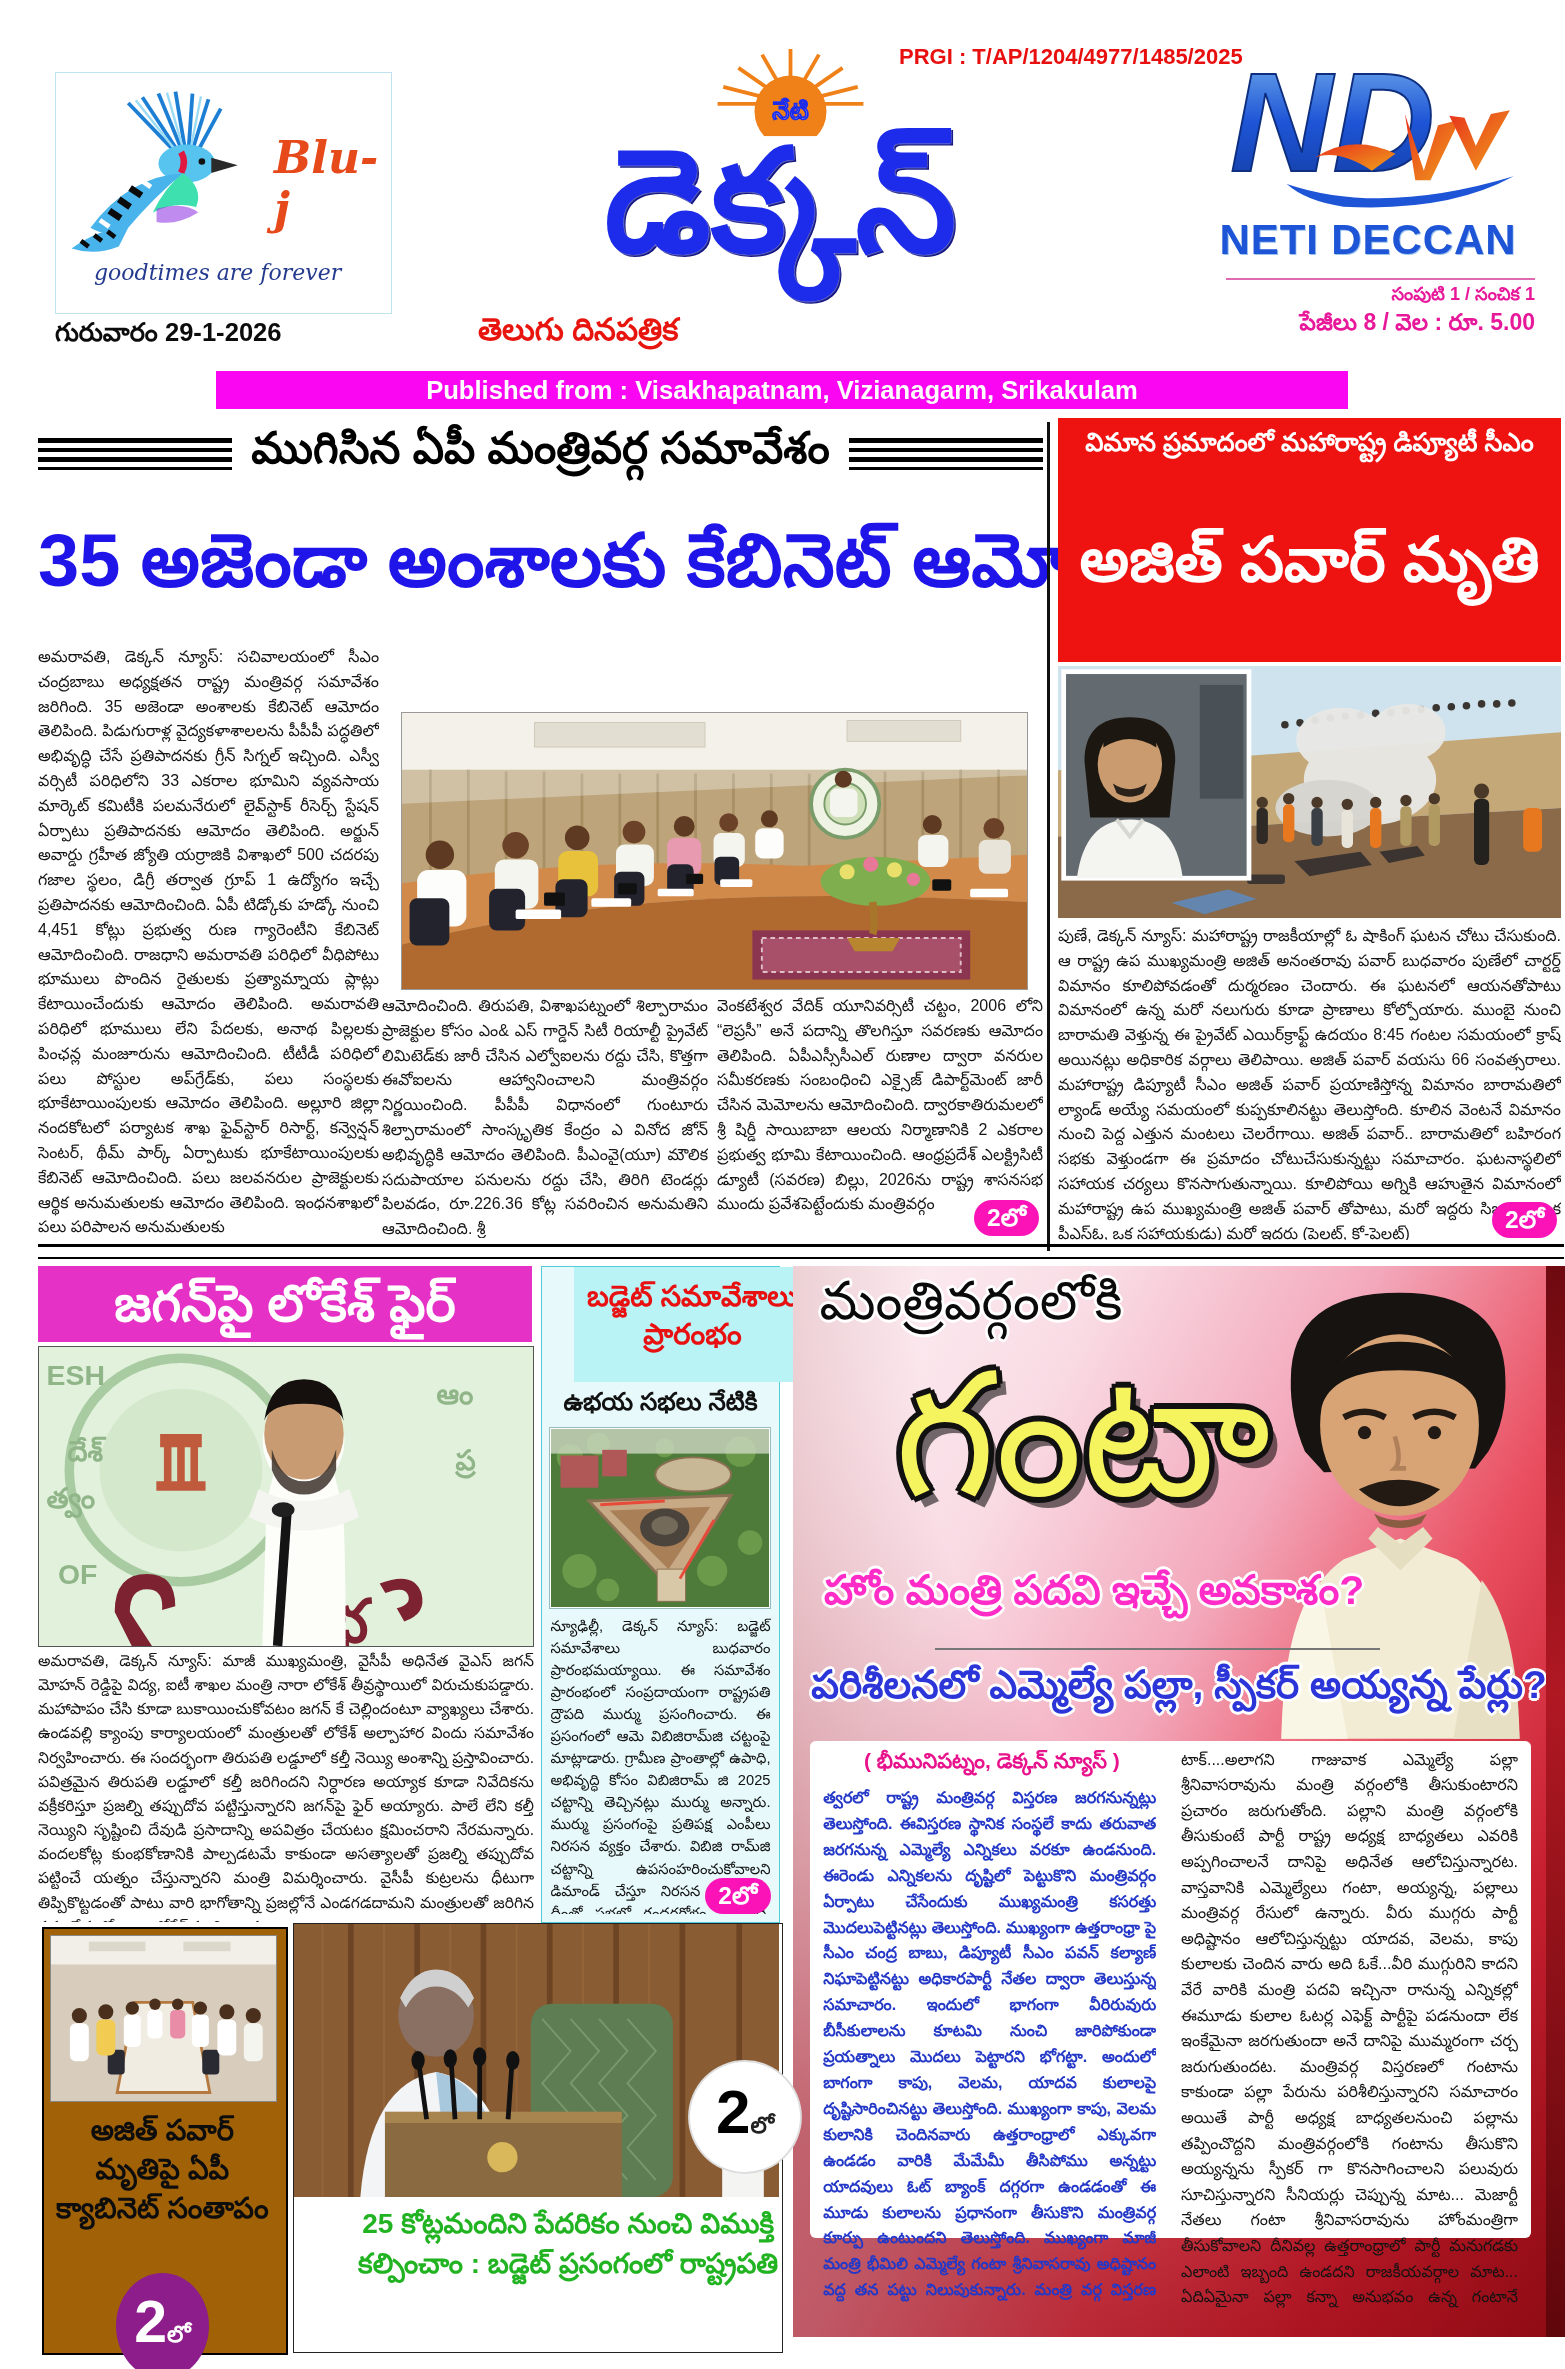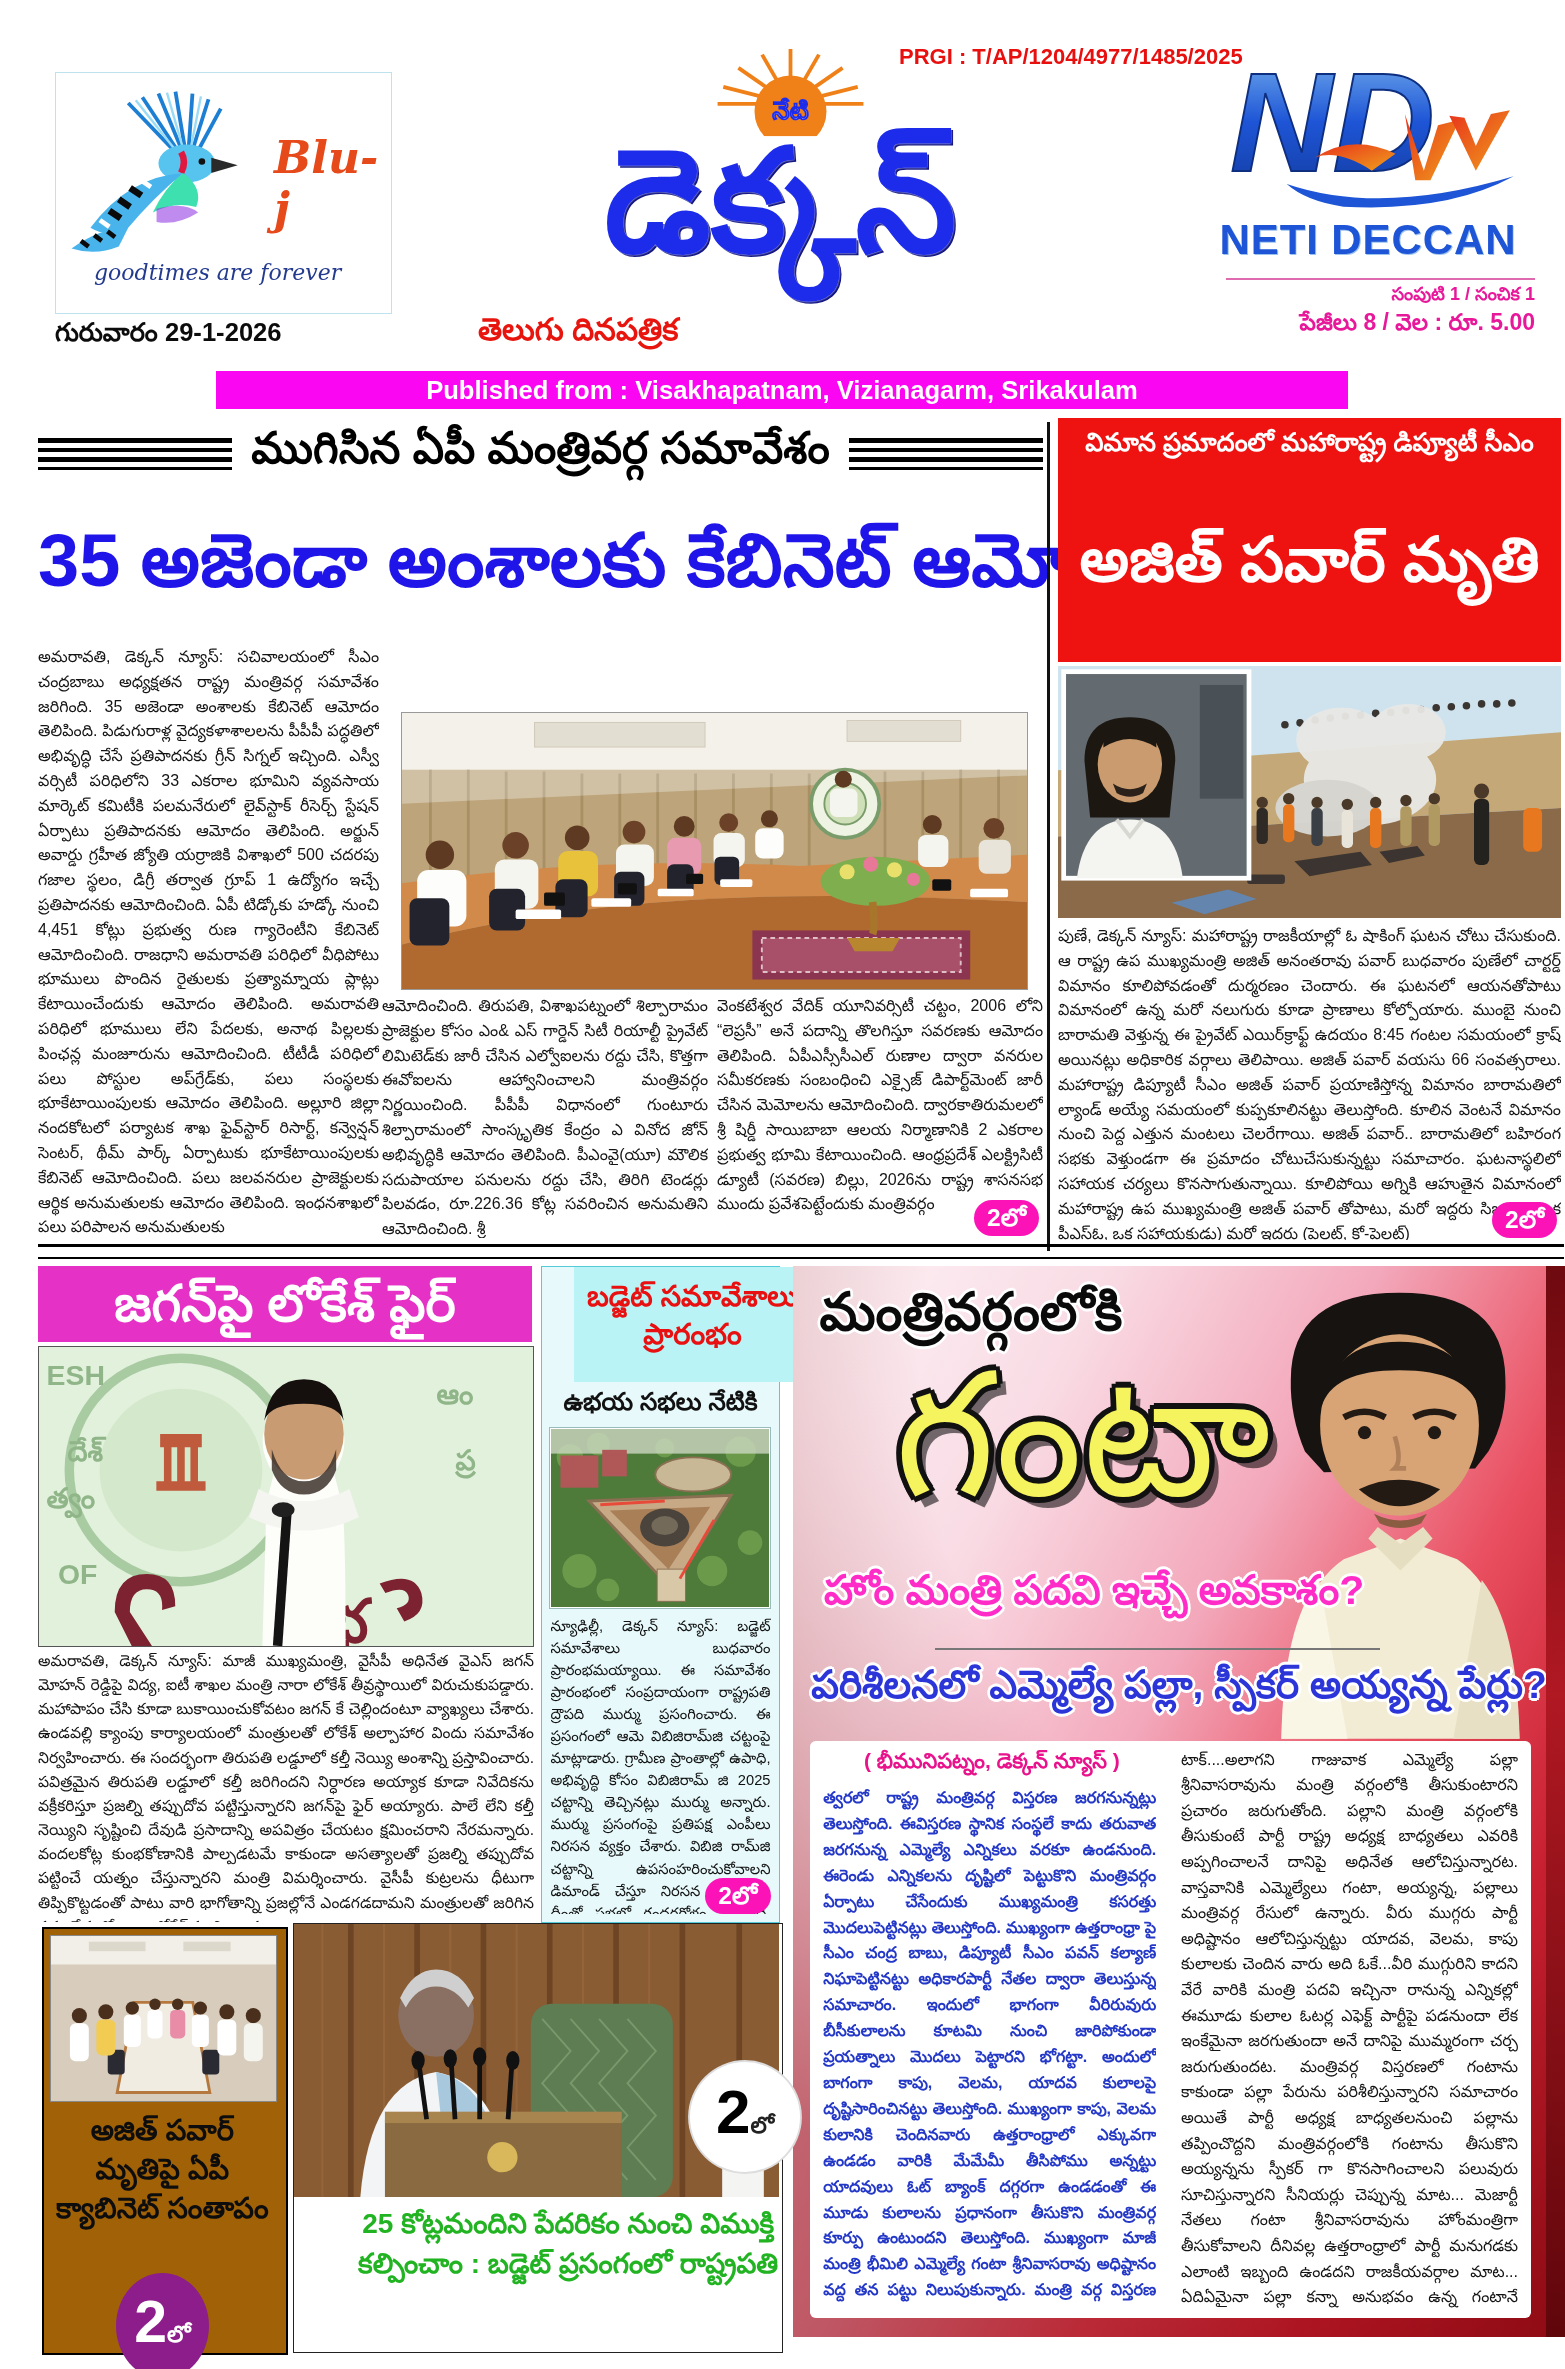--- a/index.html
+++ b/index.html
@@ -54,28 +54,28 @@
   .photo4{position:absolute;left:7.6px;top:161px;width:218px;height:178px;border:1.9px solid #fff;outline:0.9px solid #9bb;}
   .budget-body{position:absolute;left:8.5px;top:348px;width:220px;height:299px;font-size:14.7px;line-height:1.5;}
   
   .ganta-panel{left:793px;top:1266px;width:772px;height:1071px;
      background:
        radial-gradient(130% 95% at 88% 10%, rgba(140,8,16,0) 55%, rgba(140,8,16,0.50) 100%),
        linear-gradient(118deg,#fdf4f7 0%,#f9dbe4 24%,#f3a8bb 44%,#e94f60 63%,#c81f30 80%,#8f0d16 100%);}
   .ganta-panel::after{content:"";position:absolute;right:0;top:0;width:19px;height:100%;
      background:linear-gradient(to bottom,#6e0a10,#b01822 40%,#5f060b);}
   .outline-w{text-shadow:-2.8px 0 #fff,2.8px 0 #fff,0 -2.8px #fff,0 2.8px #fff,-1.9px -1.9px #fff,1.9px 1.9px #fff,-1.9px 1.9px #fff,1.9px -1.9px #fff;}
-  .ganta-kicker{position:absolute;left:26.5px;top:15px;font-size:53px;font-weight:bold;color:#0a0a0a;text-align:center;}
+  .ganta-kicker{position:absolute;left:26.5px;top:4px;font-size:53px;font-weight:normal;color:#0a0a0a;text-align:center;}
   .ganta-title{position:absolute;left:5.7px;top:70px;width:568px;text-align:center;font-size:172px;font-weight:normal;color:#f6f45e;
      text-shadow:-5.7px 0 #111,5.7px 0 #111,0 -5.7px #111,0 5.7px #111,-3.8px -3.8px #111,3.8px 3.8px #111,-3.8px 3.8px #111,3.8px -3.8px #111, 9.5px 11.4px 0 rgba(0,0,0,.55);}
   .ganta-photo{position:absolute;right:19px;top:0;}
   .ganta-sub1{position:absolute;left:0;top:301px;width:78%;text-align:center;font-size:41px;font-weight:bold;color:#ff2cc8;}
   .ganta-line{position:absolute;left:142px;top:382px;width:445px;height:1.9px;background:#777;}
   .ganta-sub2{position:absolute;left:0;top:397px;width:100%;text-align:center;font-size:39px;font-weight:bold;color:#2b35d8;}
-  .ganta-textbox{position:absolute;left:17px;top:475px;width:721px;height:577px;background:#fff;border-radius:5.7px;}
+  .ganta-textbox{position:absolute;left:17px;top:475px;width:721px;height:497px;background:#fff;border-radius:5.7px;}
   .ganta-dateline{position:absolute;left:11.4px;top:7.6px;width:341px;text-align:center;font-size:21px;font-weight:bold;color:#e8128c;}
   .ganta-colL{position:absolute;left:13.2px;top:44px;width:333px;height:522px;color:#2438c8;font-weight:bold;font-size:16px;line-height:1.62;}
   .ganta-colR{position:absolute;left:371px;top:5.7px;width:337px;height:562px;color:#131313;font-size:16px;line-height:1.6;}
   
   .cond-box{left:42px;top:1927px;width:242px;height:424px;border:2.8px solid #000;background:#a16207;}
   .photo5{position:absolute;left:5.7px;top:5.7px;width:225px;height:165px;border:0.9px solid #888;}
   .cond-head{position:absolute;left:3.8px;top:182px;width:229px;text-align:center;font-size:29px;line-height:1.34;font-weight:bold;color:#0d0d0d;}
   .cond-badge{position:absolute;left:72px;top:344px;width:93px;height:106px;border-radius:50%;background:#8c1d8a;color:#fff;text-align:center;}
   .cond-badge .n{font-size:59px;font-weight:bold;line-height:98px;}
   .cond-badge .s{font-size:23px;font-weight:bold;}

